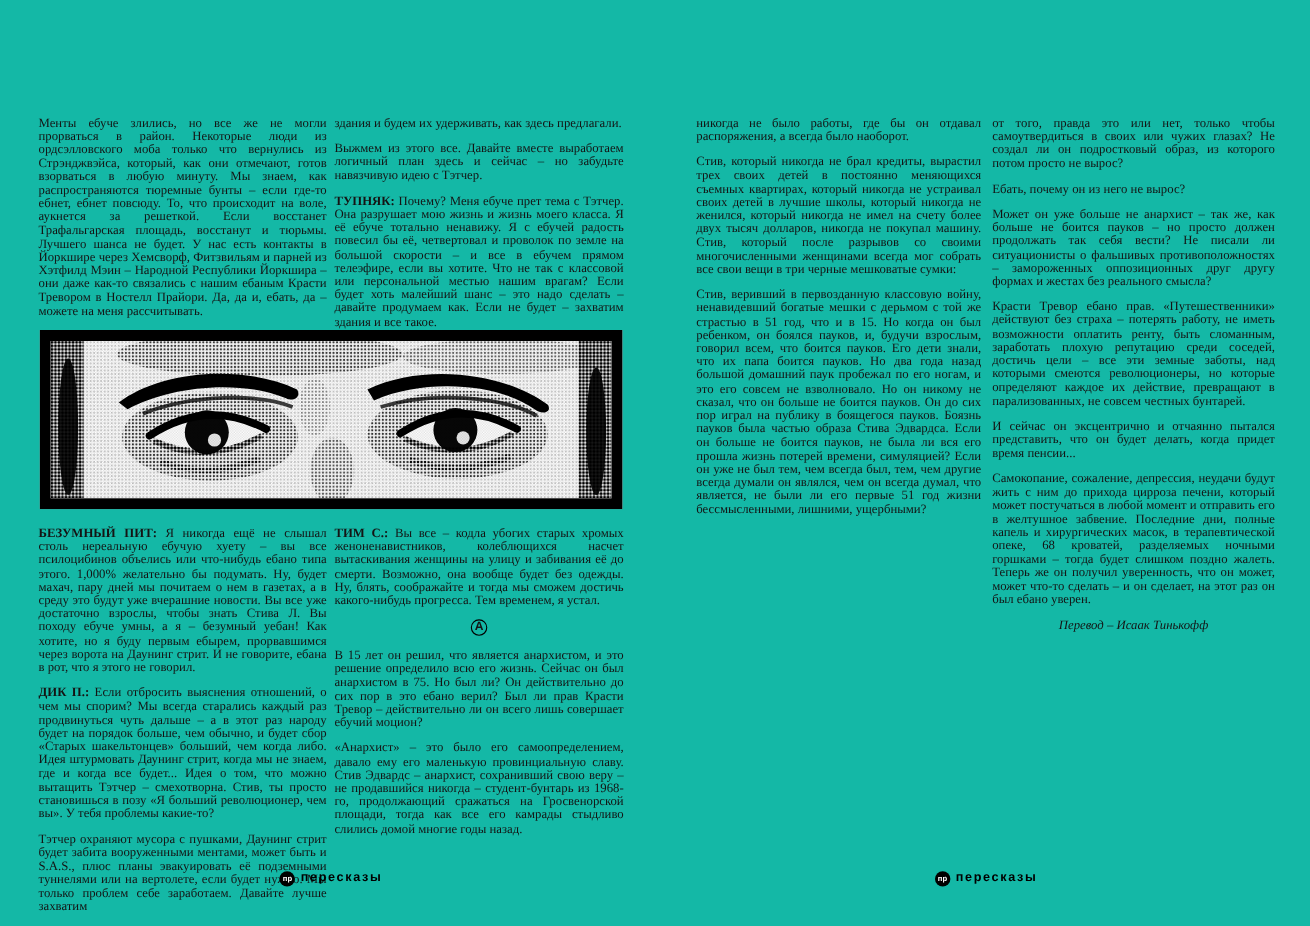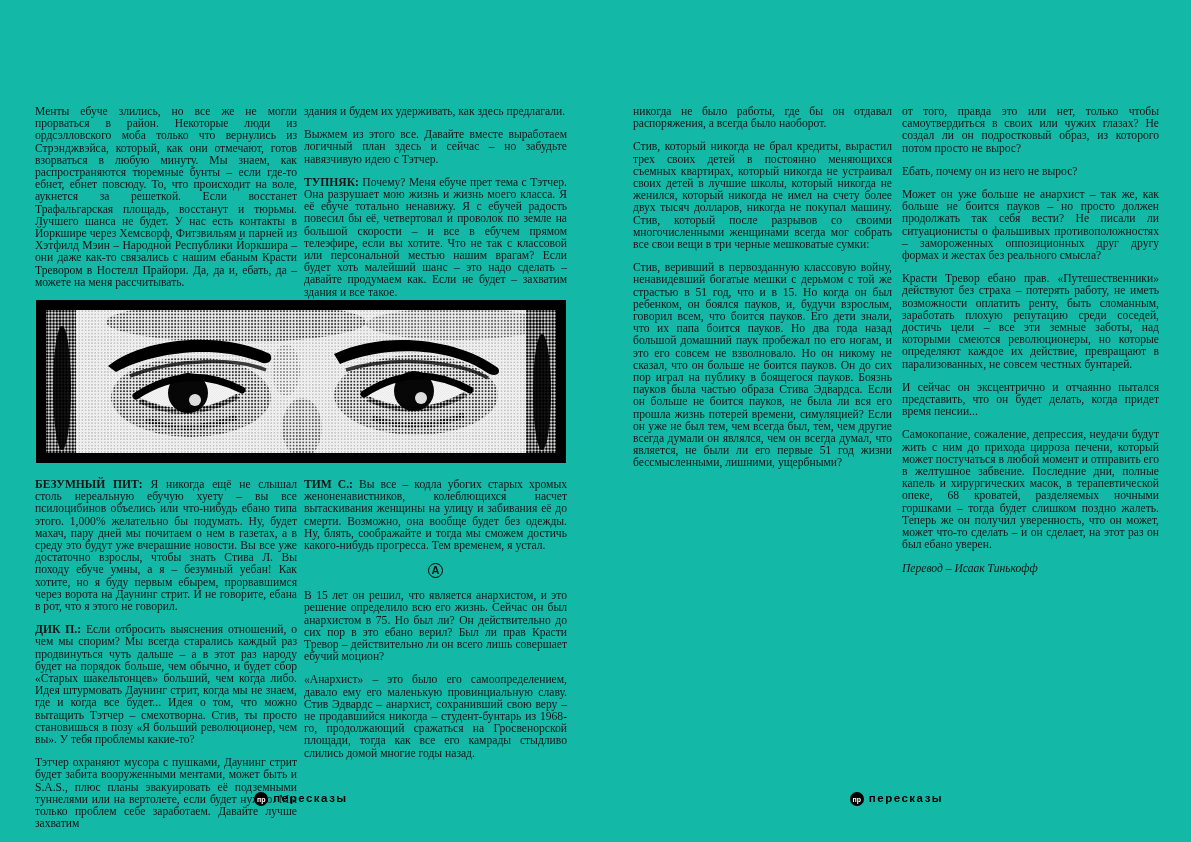--- a/index.html
+++ b/index.html
@@ -10,21 +10,21 @@
   }
   .col {
     position:absolute; font-size:11.6px; line-height:12.2px;
     text-align:justify; hyphens:auto; -webkit-hyphens:auto;
   }
   .para { margin-bottom:11px; }
   .para:last-child { margin-bottom:0; }
   b.lead { font-weight:bold; }
   .list { font-style:italic; }
   .italic { font-style:italic; }
-  .right { text-align:left; }
+  .right { text-align:center; }
   .symbol-row { text-align:center; margin:3px 0 12px 0; }
   .circleA {
     display:inline-block; width:15px; height:15px; line-height:13px;
     border:1.8px solid #000; border-radius:50%；
   }
   .circleA {
     display:inline-block; width:15px; height:15px; line-height:13px;
     border:1.8px solid #000; border-radius:50%; font-weight:bold; font-size:11px;
     text-align:center; font-family:"Liberation Sans", sans-serif;
   }

